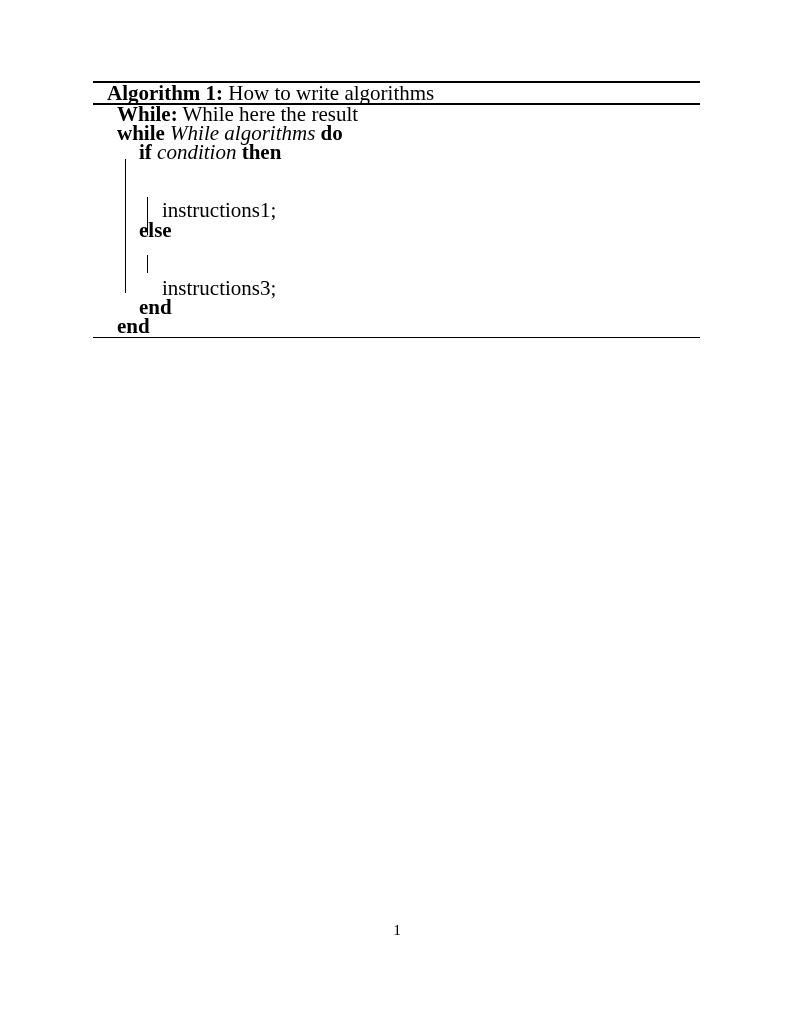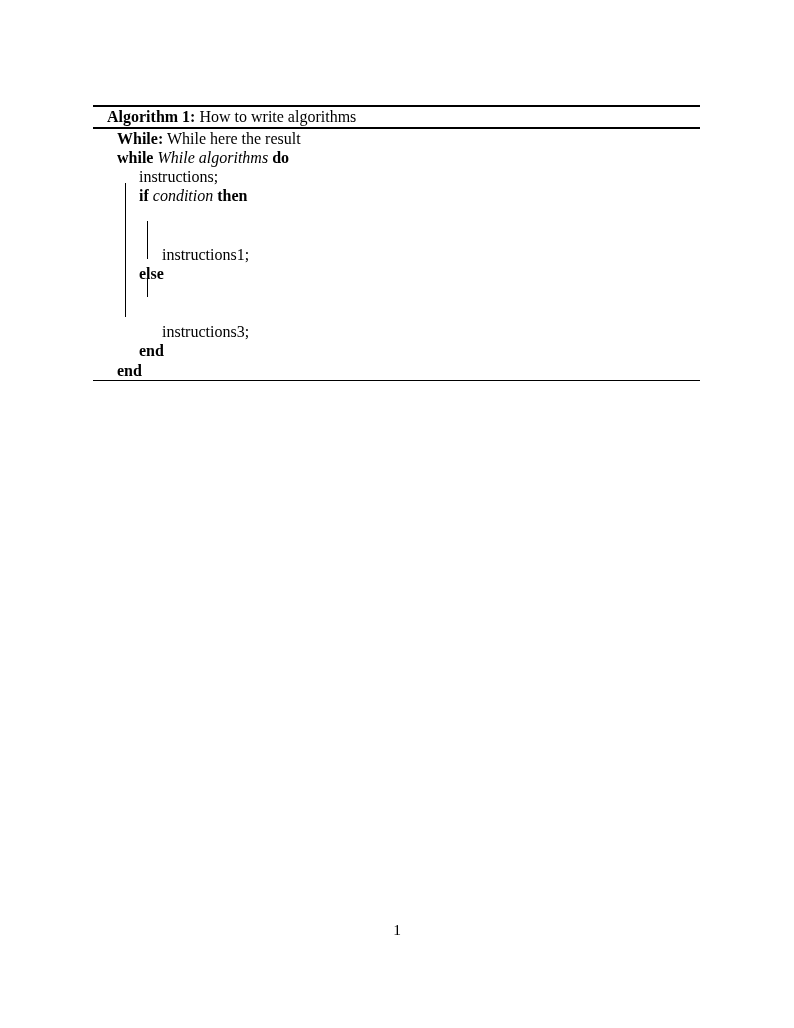--- a/index.html
+++ b/index.html
@@ -7,23 +7,23 @@
   body {
     background:#ffffff;
     color:#000000;
     font-family:"Liberation Serif","DejaVu Serif",serif;
     position:relative;
     overflow:hidden;
   }
   .algorithm {
     position:absolute;
     left:93px;
-    top:105px;
+    top:81px;
     width:607px;
-    font-size:16px;
+    font-size:21px;
   }
   .hrule { height:1.5px; background:#000000; }
   .caption {
     height:20.5px;
     line-height:20.5px;
     padding-left:14px;
     white-space:pre;
   }
   .abody { position:relative; }
   .line { line-height:19.25px; white-space:pre; }
@@ -62,21 +62,20 @@
 
     <div class="vrule vrule-while"></div>
     <div class="vrule vrule-if"></div>
     <div class="vrule vrule-else"></div>
 
     <div class="line ind0"><span class="bold">While:</span><span class="normal"> While here the result</span></div>
 
 
     <div class="line ind0"><span class="bold">while </span><span class="italic">While algorithms</span><span class="bold"> do</span></div>
 
-    <div class="line ind1"><span class="normal">instructions;</span></div>
 
     <div class="line ind1"><span class="bold">if </span><span class="italic">condition</span><span class="bold"> then</span></div>
 
     <div class="line ind2"><span class="normal">instructions1;</span></div>
 
 
     <div class="line ind1"><span class="bold">else</span></div>
 
     <div class="line ind2"><span class="normal">instructions3;</span></div>
 

